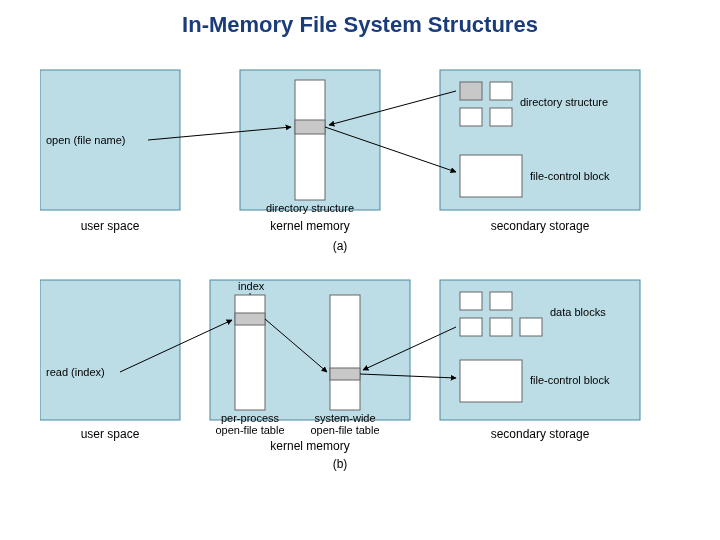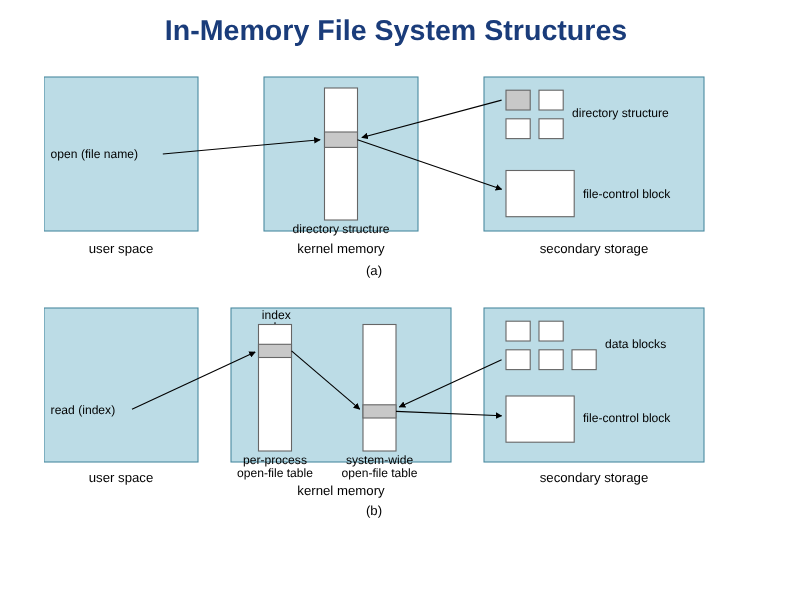--- a/index.html
+++ b/index.html
@@ -1,16 +1,16 @@
 <!DOCTYPE html>
 <html><head>
 <meta charset="utf-8">
 <style>
 body{margin:0;background:#fff;font-family:Arial,Helvetica,sans-serif;font-size:12px;color:#000;width:720px;height:540px;position:relative}
-.title{position:absolute;top:12px;left:0;width:100%;text-align:center;font-size:26px;font-weight:bold;color:#1a3c7a}
+.title{position:absolute;top:12px;left:0;width:100%;text-align:center;font-size:22px;font-weight:bold;color:#1a3c7a}
 svg{position:absolute;top:60px;left:40px}
 .panel{fill:#bcdce6;stroke:#4a8aa0;stroke-width:1}
 .blk-w{fill:#fff;stroke:#666;stroke-width:1}
 .blk-g{fill:#c8c8c8;stroke:#666;stroke-width:1}
 .lab{font-size:11px;fill:#000}
 .lab-c{font-size:11px;fill:#000;text-anchor:middle}
 .col{font-size:12px;fill:#000;text-anchor:middle}
 .arr{stroke:#000;stroke-width:1;fill:none;marker-end:url(#ah)}
 </style>
 </head>

